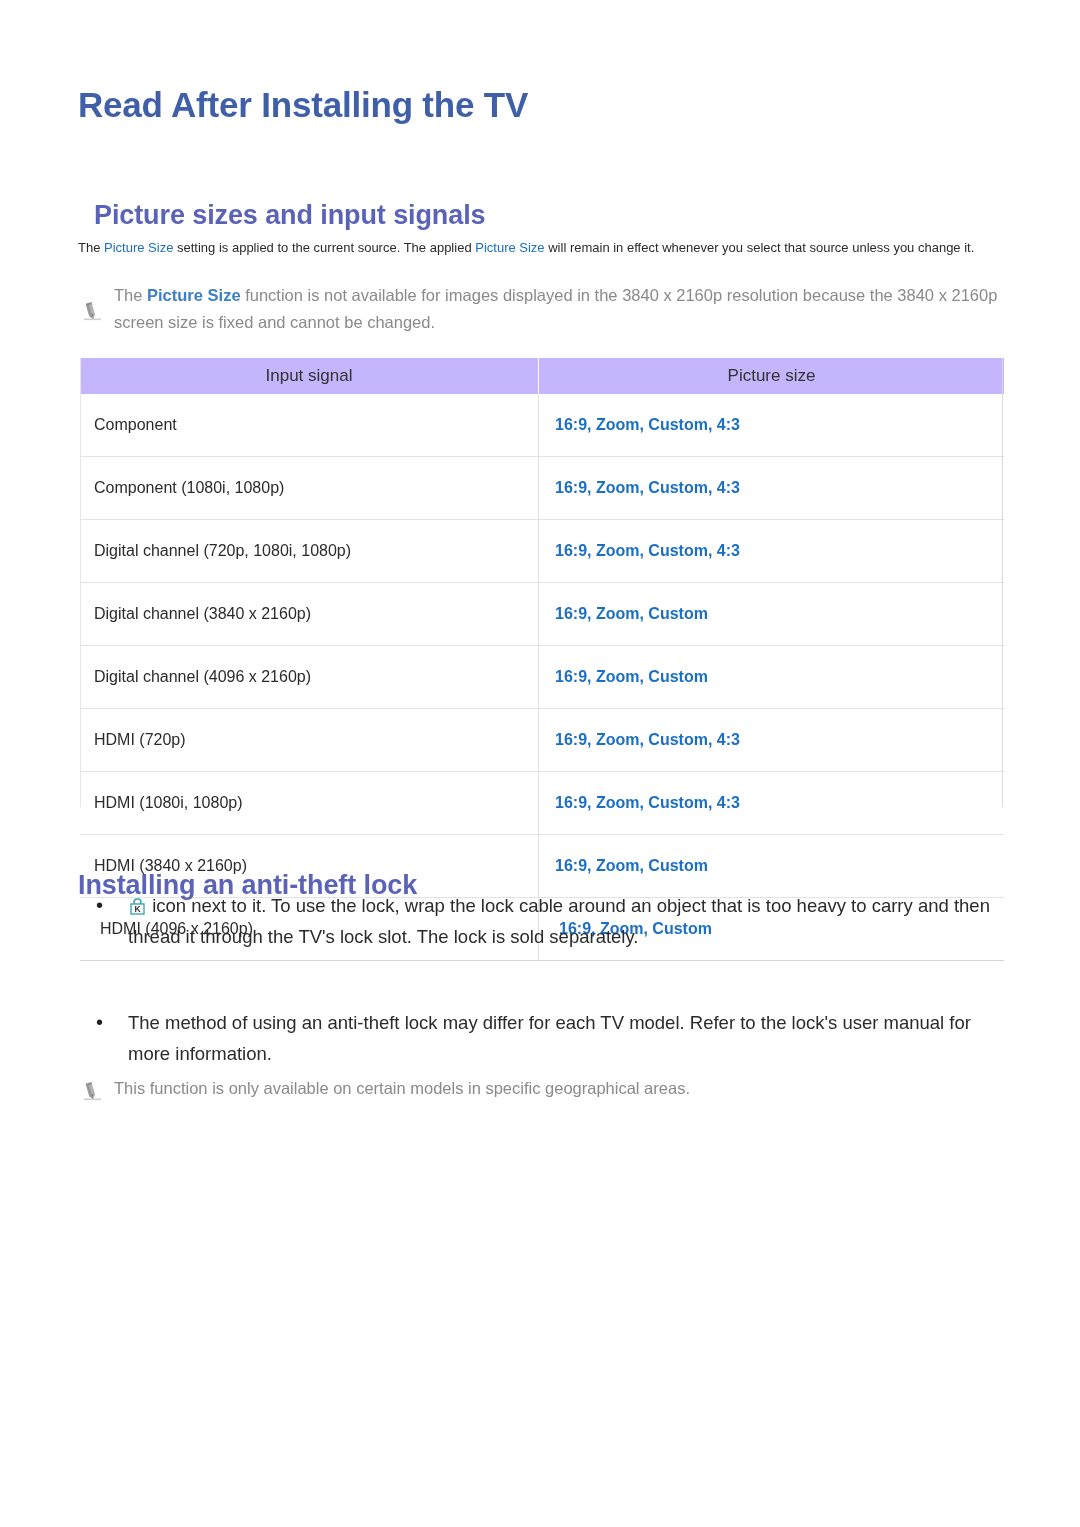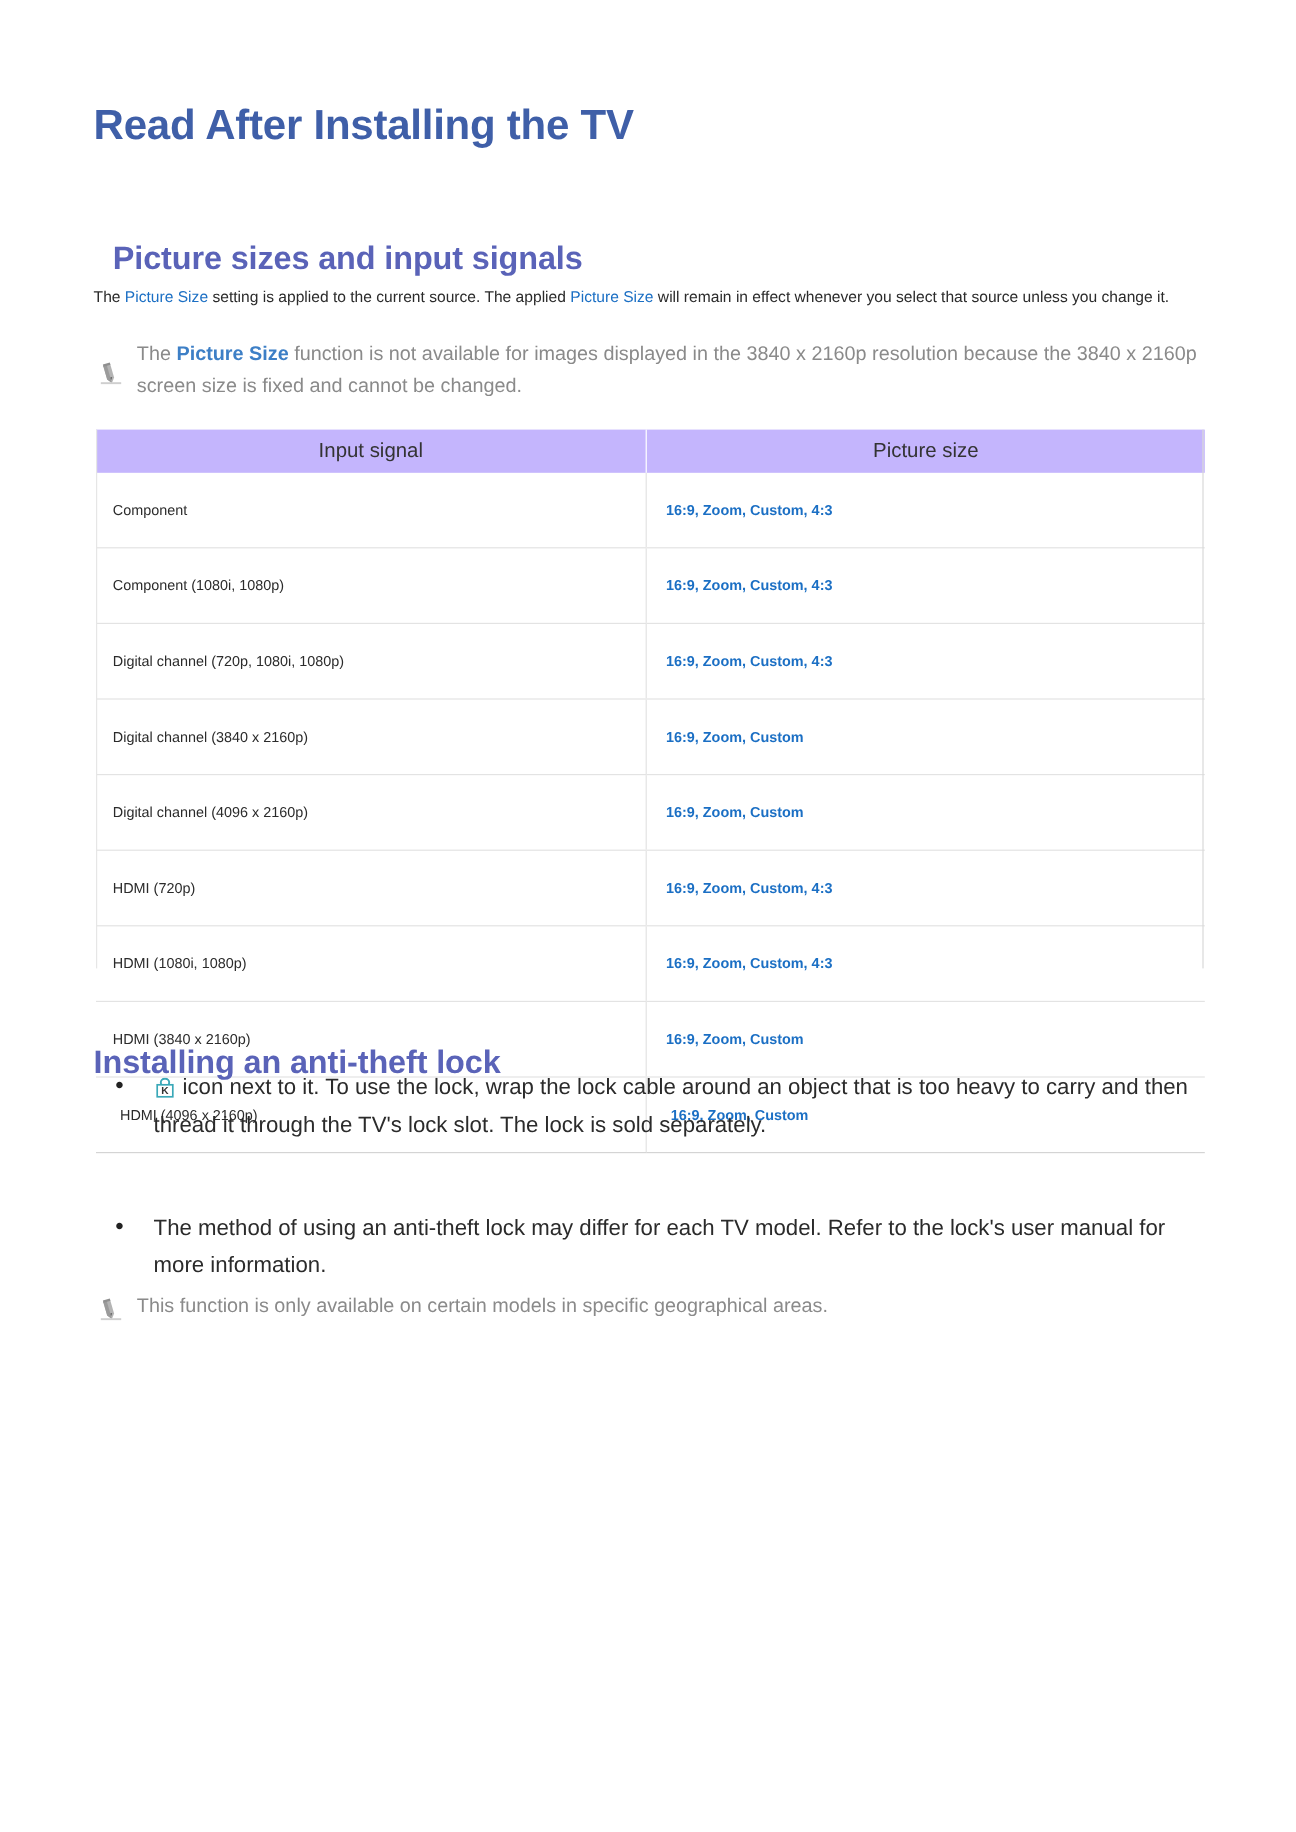--- a/index.html
+++ b/index.html
@@ -114,21 +114,21 @@
     height: 36px;
     padding: 0;
     border: none;
   }
   .signal-table th.col-a { width: 458px; }
   .signal-table th.col-b { width: 465px; border-left: 1px solid #ffffff; }
 
   .signal-table td {
     height: 62px;
     padding: 0 0 0 14px;
-    font-size: 12px;
+    font-size: 16px;
     color: #2b2b2b;
     border-bottom: 1px solid #e3e3e3;
     vertical-align: middle;
   }
   .signal-table tr.last-row td { border-bottom: 1px solid #d4d4d4; padding-left: 20px; }
   .signal-table td.cell-size {
     border-left: 1px solid #e3e3e3;
     color: #1b6fc4;
     font-weight: bold;
     padding-left: 16px;

